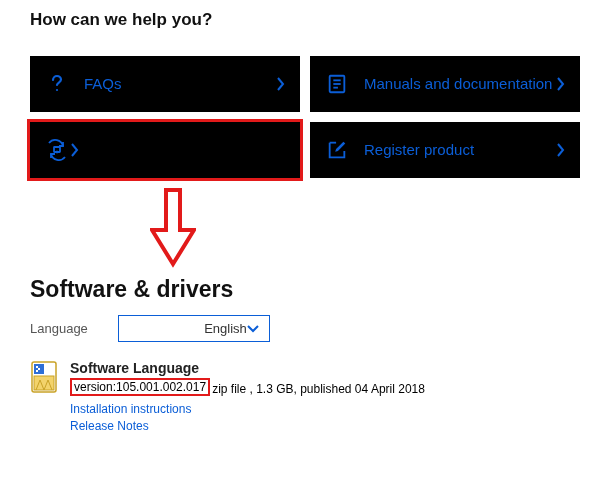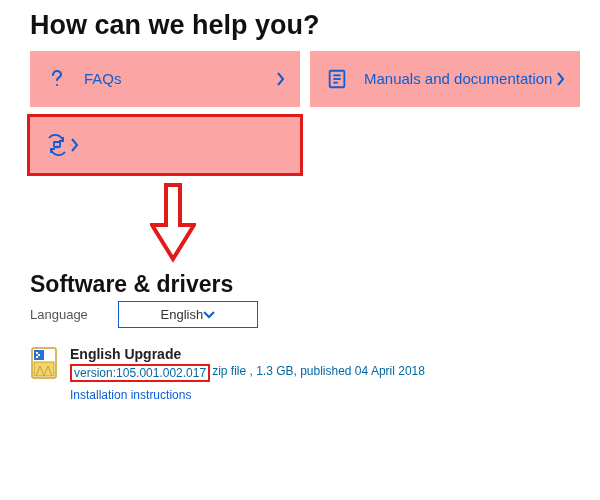--- a/index.html
+++ b/index.html
@@ -5,32 +5,32 @@
   * { box-sizing: border-box; margin: 0; padding: 0; }
   body {
     font-family: -apple-system, BlinkMacSystemFont, "Segoe UI", Arial, sans-serif;
     width: 600px;
     height: 500px;
     padding: 10px 20px 20px 30px;
     background: #fff;
     color: #111;
   }
   .heading {
-    font-size: 27px;
+    font-size: 17px;
     font-weight: 700;
-    margin-bottom: 10px;
+    margin-bottom: 26px;
   }
   .tiles {
     display: grid;
     grid-template-columns: 1fr 1fr;
     gap: 10px;
     margin-bottom: 10px;
   }
   .tile {
-    background: #fca5a5;
+    background: #000000;
     display: flex;
     align-items: center;
     padding: 14px 14px;
     position: relative;
     cursor: pointer;
     min-height: 56px;
   }
   .tile.highlight {
     outline: 3px solid #e21a1a;
     outline-offset: 0;
@@ -61,38 +61,38 @@
   }
   .arrow-wrap {
     display: flex;
     justify-content: flex-start;
     padding-left: 120px;
     margin: 6px 0 6px 0;
   }
   .section-heading {
     font-size: 23px;
     font-weight: 700;
-    margin: 8px 0 3px 0;
+    margin: 8px 0 12px 0;
   }
   .lang-row {
     display: flex;
     align-items: center;
     gap: 30px;
     margin-bottom: 18px;
   }
   .lang-label {
     font-size: 13px;
     color: #555;
   }
   .select {
     border: 1px solid #0b5ed7;
     padding: 5px 10px;
-    width: 140px;
-    display: flex;
-    justify-content: center;
+    width: 152px;
+    display: flex;
+    justify-content: flex-end;
     align-items: center;
     font-size: 13px;
     color: #333;
     cursor: pointer;
     background: #fff;
   }
   .select .caret {
     color: #0b5ed7;
   }
   .download-row {
@@ -106,24 +106,24 @@
     flex-shrink: 0;
   }
   .file-info { flex: 1; }
   .file-title {
     font-size: 14px;
     font-weight: 700;
     color: #222;
   }
   .meta-line {
     font-size: 12px;
-    color: #0369a1;
+    color: #000000;
     margin-top: 2px;
     display: flex;
-    align-items: flex-start;
+    align-items: flex-end;
     flex-wrap: wrap;
   }
   .version-box {
     border: 2px solid #e21a1a;
     padding: 0 2px;
     display: inline-block;
     margin-right: 2px;
   }
   .links { margin-top: 6px; }
   .link {
@@ -196,20 +196,35 @@
         <line x1="11" y1="14" x2="13" y2="14" stroke-width="2.4"></line>
       </svg>
     </span>
     <span class="tile-chevron">
       <svg viewBox="0 0 8 14" width="8" height="14" fill="none" stroke="currentColor" stroke-width="2">
           <path d="M1 1l5 6-5 6"></path>
         </svg>
     </span>
   </div>
 
+  <div class="tile">
+    <span class="tile-icon">
+      <svg viewBox="0 0 24 24" width="22" height="22" fill="none" stroke="currentColor" stroke-width="2">
+        <path d="M4 4h7"></path>
+        <path d="M4 4v16h16V13"></path>
+        <path d="M19 3l2 2-8 8-3 1 1-3 8-8z" fill="currentColor" stroke="none"></path>
+      </svg>
+    </span>
+    <span class="tile-label">Register product</span>
+    <span class="tile-chevron">
+      <svg viewBox="0 0 8 14" width="8" height="14" fill="none" stroke="currentColor" stroke-width="2">
+          <path d="M1 1l5 6-5 6"></path>
+        </svg>
+    </span>
+  </div>
 
 </div>
 
 <div class="arrow-wrap">
   <svg width="46" height="80" viewBox="0 0 46 80">
     <path d="M16 2 H30 V42 H44 L23 76 L2 42 H16 Z" fill="none" stroke="#e21a1a" stroke-width="4" stroke-linejoin="miter"></path>
   </svg>
 </div>
 
 <h2 class="section-heading">Software &amp; drivers</h2>
@@ -232,24 +247,25 @@
       <rect x="2" y="2" width="24" height="30" rx="2" fill="#fff" stroke="#c9a227" stroke-width="1.5"></rect>
       <rect x="4" y="4" width="10" height="10" fill="#2e6ed6"></rect>
       <rect x="6" y="6" width="2" height="2" fill="#fff"></rect>
       <rect x="8" y="8" width="2" height="2" fill="#fff"></rect>
       <rect x="6" y="10" width="2" height="2" fill="#fff"></rect>
       <rect x="4" y="16" width="20" height="14" fill="#f3d36b" stroke="#c9a227"></rect>
       <path d="M6 30 L10 20 L14 30 L18 20 L22 30" fill="none" stroke="#c9a227" stroke-width="1"></path>
     </svg>
   </span>
   <div class="file-info">
-    <div class="file-title">English Upgrade</div>
+    <div class="file-title">Software Language</div>
     <div class="meta-line">
       <span class="version-box">
         <span>version:</span><span>105.001.002.017</span>
       </span>
       <span>zip file , 1.3 GB, published 04 April 2018</span>
     </div>
     <div class="links">
       <a class="link">Installation instructions</a>
+      <a class="link">Release Notes</a>
     </div>
   </div>
 </div>
 
 </body></html>

